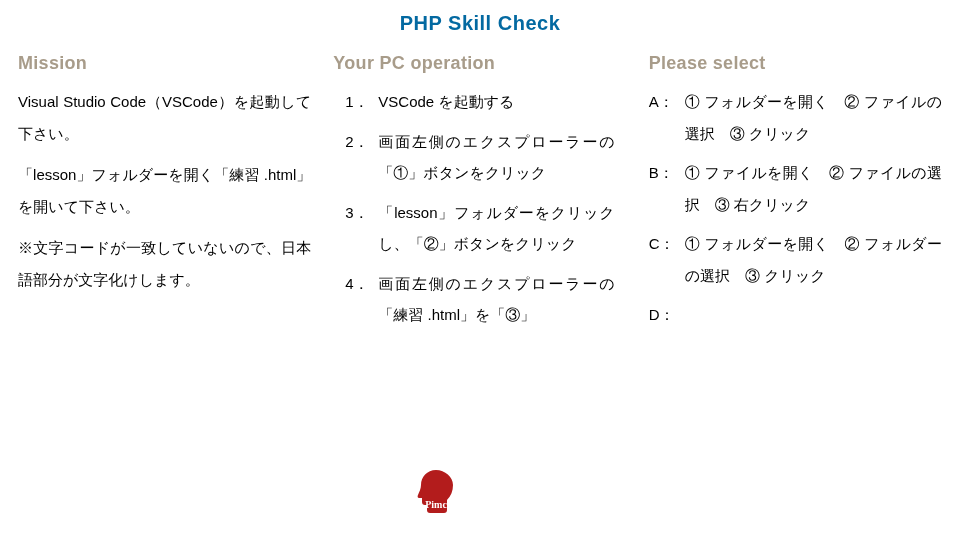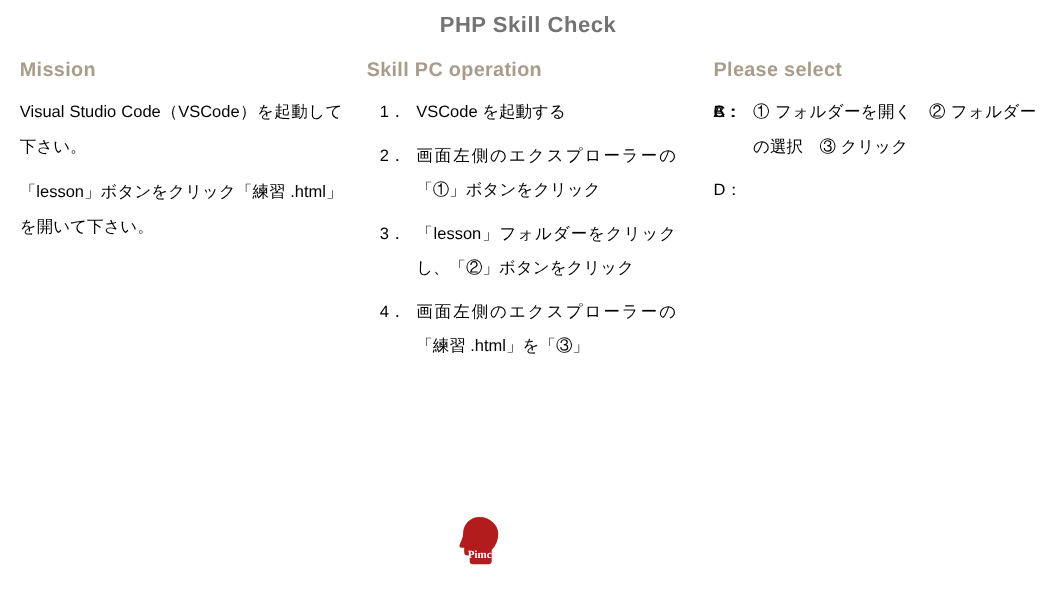--- a/index.html
+++ b/index.html
@@ -8,21 +8,21 @@
     width: 960px;
     height: 538px;
     background: #ffffff;
     font-family: "Hiragino Kaku Gothic ProN", "Yu Gothic", "Meiryo", sans-serif;
     color: #000;
   }
   .page-title {
     text-align: center;
     font-weight: bold;
     font-size: 20px;
-    color: #737373;
+    color: #0369a1;
     padding-top: 12px;
     letter-spacing: 0.5px;
   }
   .columns {
     display: flex;
     padding: 18px 18px 0 18px;
     gap: 22px;
   }
   .col {
     flex: 1;
@@ -108,41 +108,44 @@
 </head>
 <body>
 
 <div class="page-title">PHP Skill Check</div>
 
 <div class="columns">
 
   <div class="col">
     <div class="col-heading">Mission</div>
     <p class="mission-para">Visual Studio Code（VSCode）を起動して下さい。</p>
-    <p class="mission-para">「lesson」ボタンをクリック「練習 .html」を開いて下さい。</p>
+    <p class="mission-para">「lesson」フォルダーを開く「練習 .html」を開いて下さい。</p>
+    <p class="mission-para">※文字コードが一致していないので、日本語部分が文字化けします。</p>
   </div>
 
   <div class="col">
-    <div class="col-heading">Skill PC operation</div>
+    <div class="col-heading">Your PC operation</div>
     <ol class="oplist">
       <li>VSCode を起動する</li>
       <li>画面左側のエクスプローラーの「①」ボタンをクリック</li>
       <li>「lesson」フォルダーをクリックし、「②」ボタンをクリック</li>
       <li>画面左側のエクスプローラーの「練習 .html」を「③」</li>
     </ol>
   </div>
 
   <div class="col">
     <div class="col-heading">Please select</div>
     <ul class="choice-list">
       <li class="choice-item">
         <span class="choice-label">A：</span>
+        <span>① フォルダーを開く　② ファイルの選択　③ クリック</span>
       </li>
       <li class="choice-item">
         <span class="choice-label">B：</span>
+        <span>① ファイルを開く　② ファイルの選択　③ 右クリック</span>
       </li>
       <li class="choice-item">
         <span class="choice-label">C：</span>
         <span>① フォルダーを開く　② フォルダーの選択　③ クリック</span>
       </li>
       <li class="choice-item">
         <span class="choice-label">D：</span>
       </li>
     </ul>
   </div>

